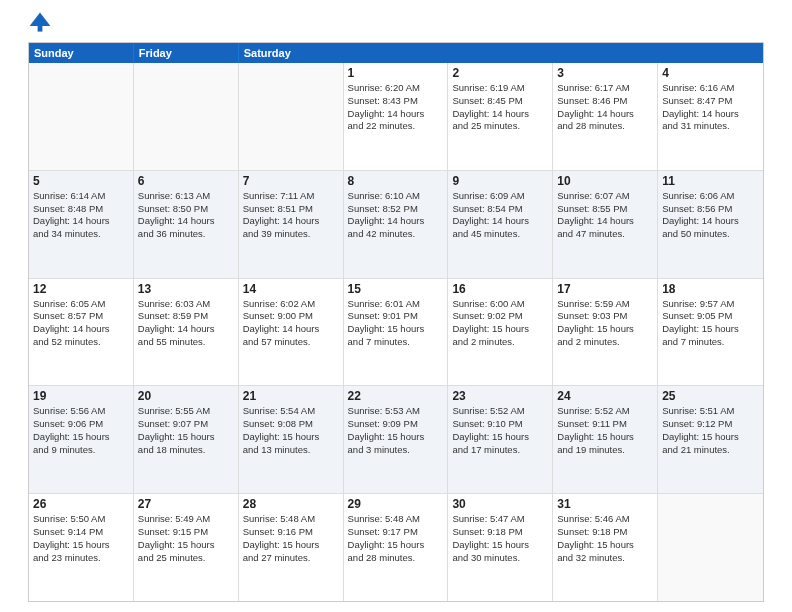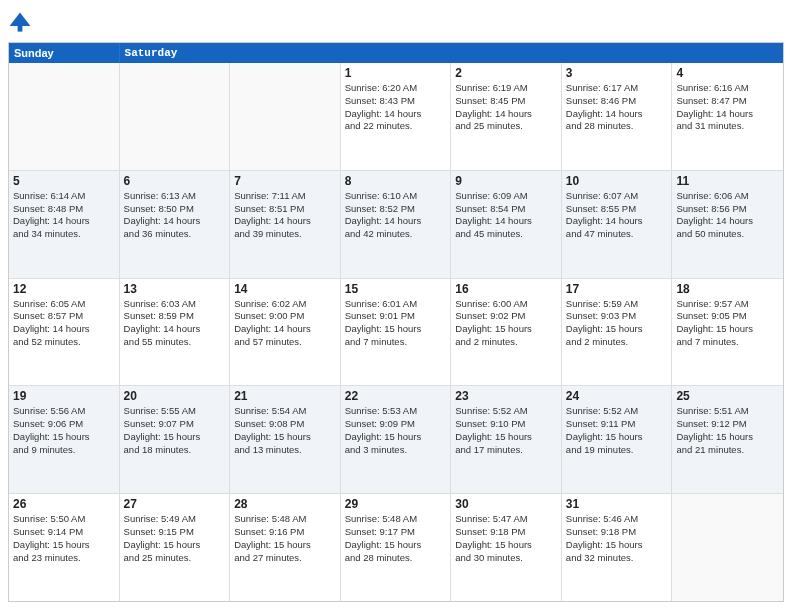--- a/index.html
+++ b/index.html
@@ -6,21 +6,21 @@
     body {
       font-family: Arial, sans-serif;
       background: #fff;
       width: 792px;
       height: 612px;
       overflow: hidden;
     }
     .page {
       width: 792px;
       height: 612px;
-      padding: 10px 8px;
+      padding: 10px 28px;
       display: flex;
       flex-direction: column;
     }
     .header {
       display: flex;
       justify-content: space-between;
       align-items: flex-start;
       margin-bottom: 8px;
     }
     .logo {
@@ -62,21 +62,21 @@
       background: #1565c0;
     }
     .cal-header-cell {
       color: #fff;
       font-size: 11px;
       font-weight: bold;
       padding: 4px 5px;
       text-align: left;
       border-right: 1px solid #1976d2;
     }
-    .cal-header-cell:last-child { border-right: none; font-family: Liberation Mono, monospace; }
+    .cal-header-cell:last-child { border-right: none; }
     .cal-body {
       flex: 1;
       display: flex;
       flex-direction: column;
     }
     .cal-row {
       display: grid;
       grid-template-columns: repeat(7, 1fr);
       flex: 1;
       border-top: 1px solid #ddd;
@@ -121,20 +121,21 @@
     </div>
     <div class="title-block">
       <div class="main-title"></div>
       <div class="subtitle"></div>
     </div>
   </div>
 
   <div class="calendar">
     <div class="cal-header" id="cal-header">
         <div class="cal-header-cell">Sunday</div>
+        <div class="cal-header-cell">Friday</div>
         <div class="cal-header-cell">Saturday</div>
       </div>
     <div class="cal-body" id="cal-body">
         <div class="cal-row">
           <div class="cal-cell empty"></div>
           <div class="cal-cell empty"></div>
           <div class="cal-cell empty"></div>
           <div class="cal-cell">
             <div class="day-num">1</div>
             <div class="cell-line">Sunrise: 6:20 AM</div>

